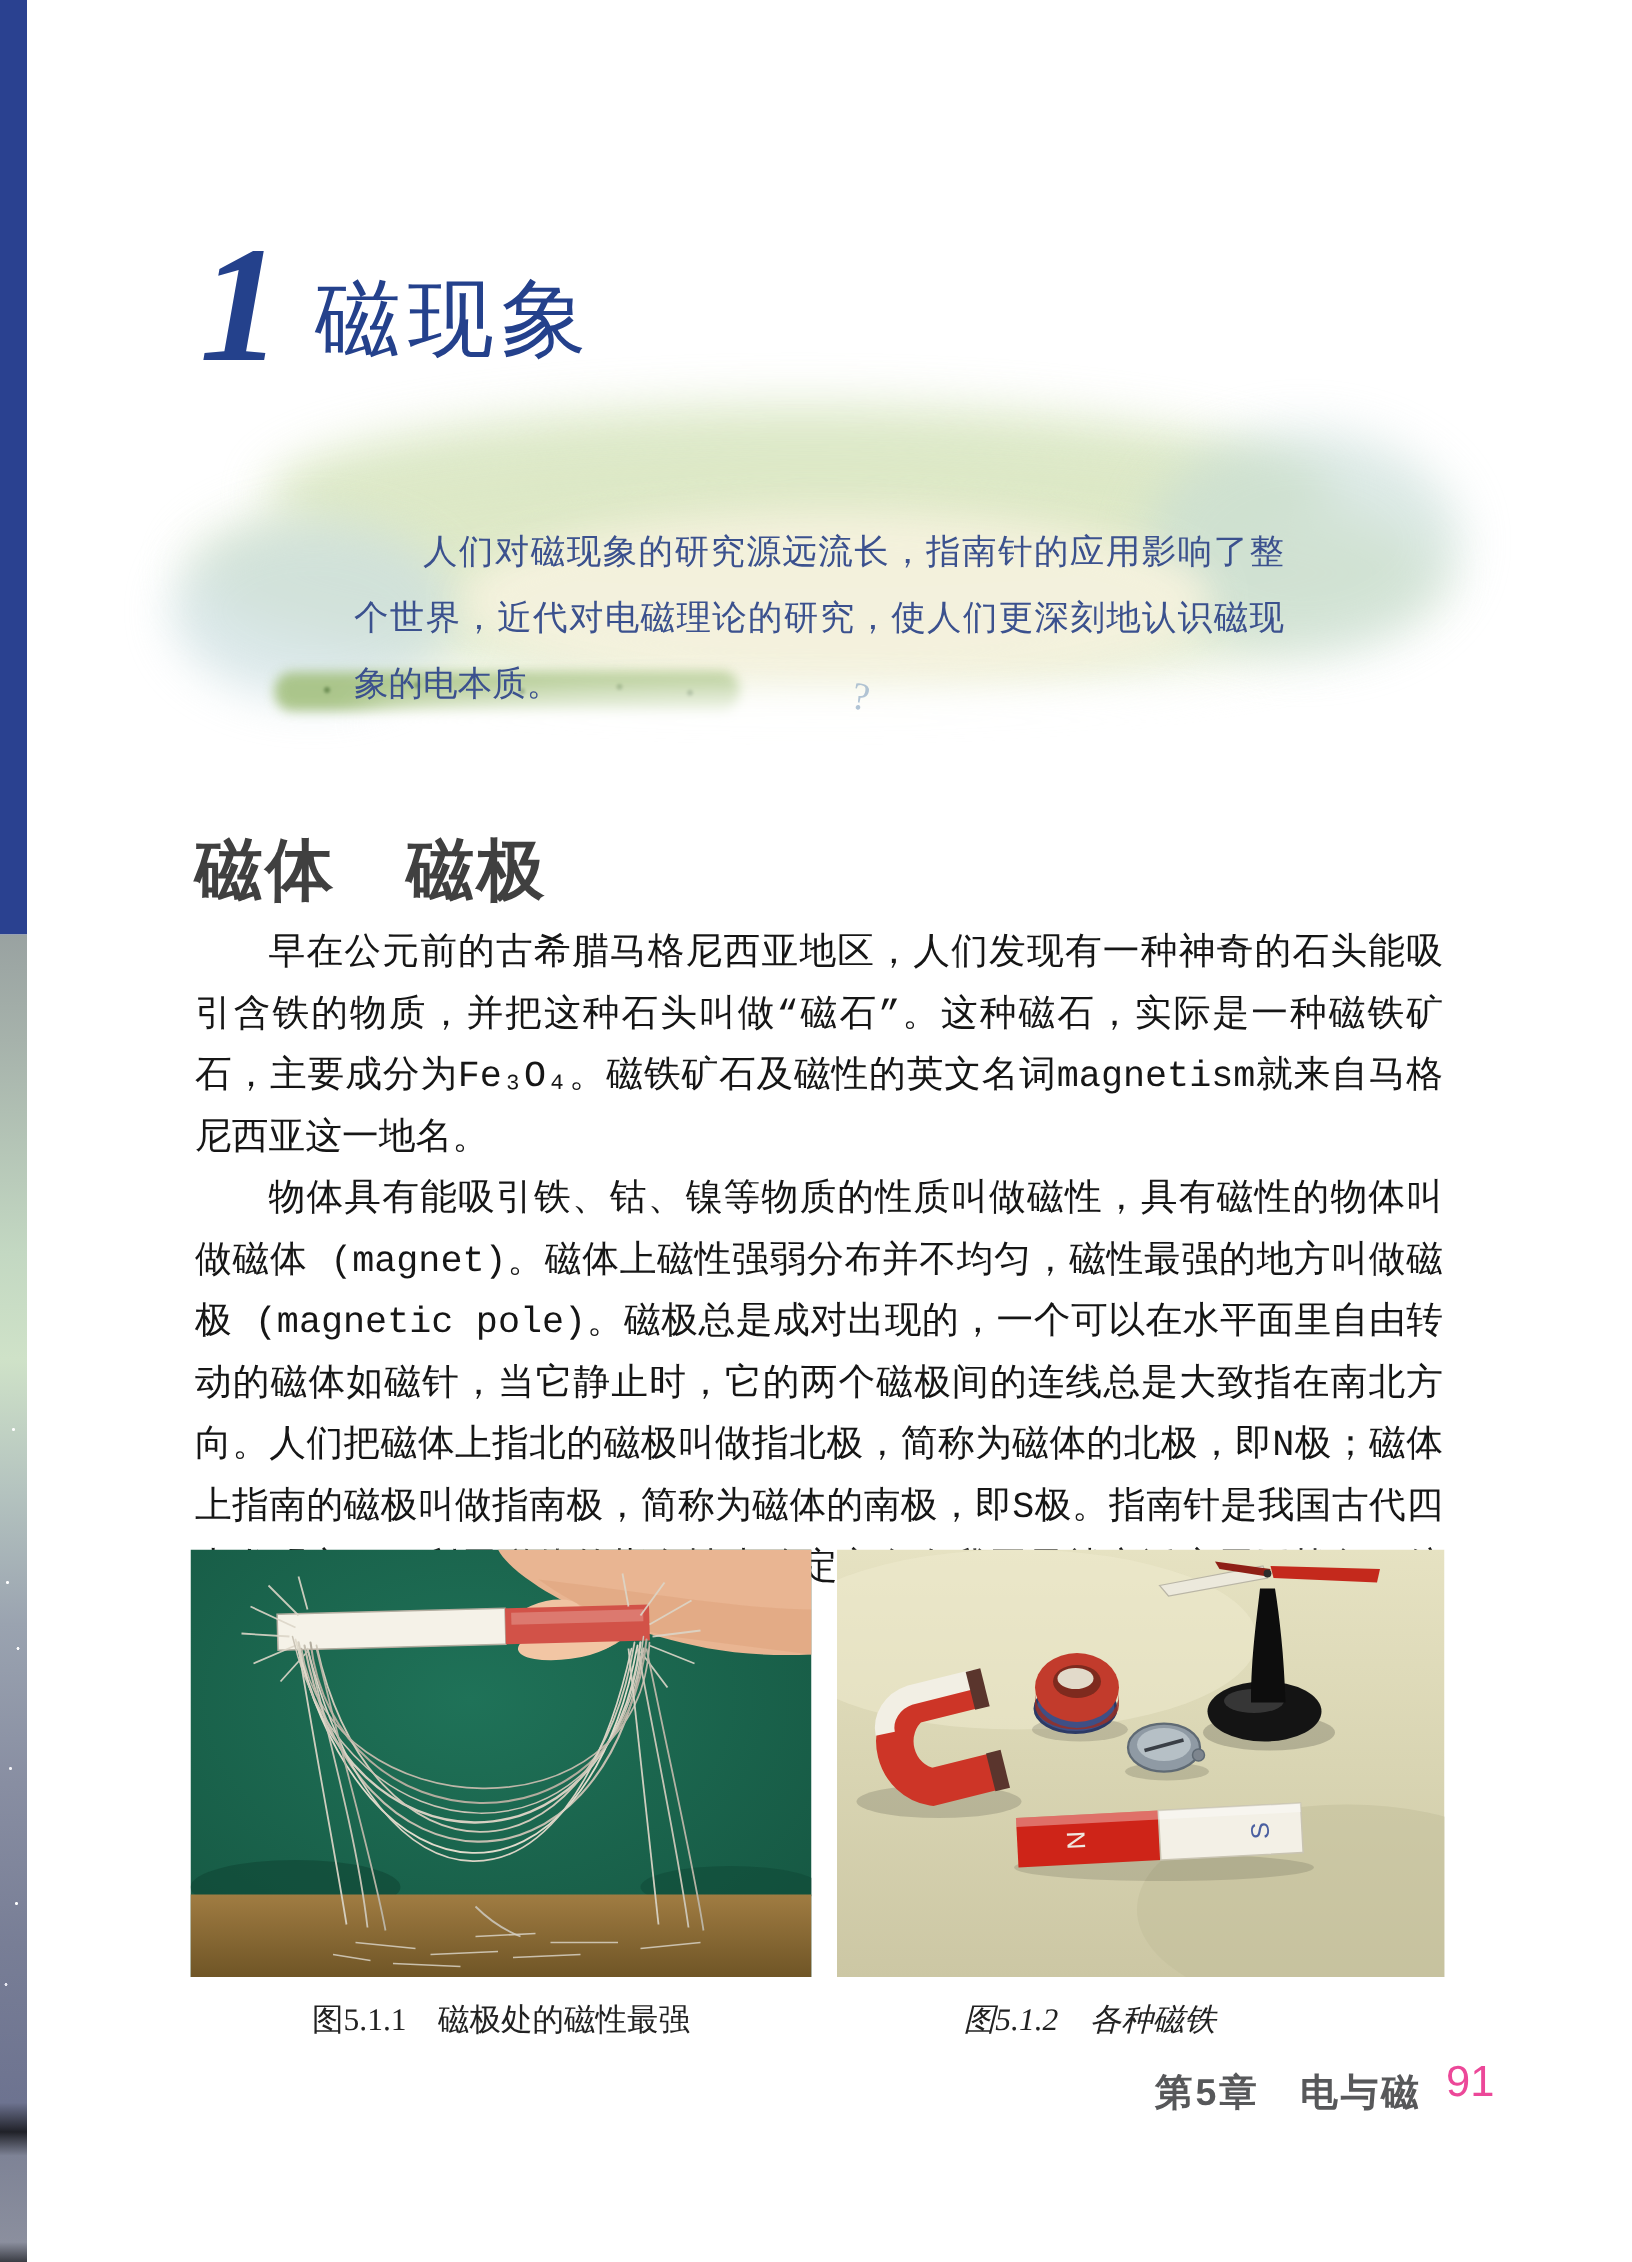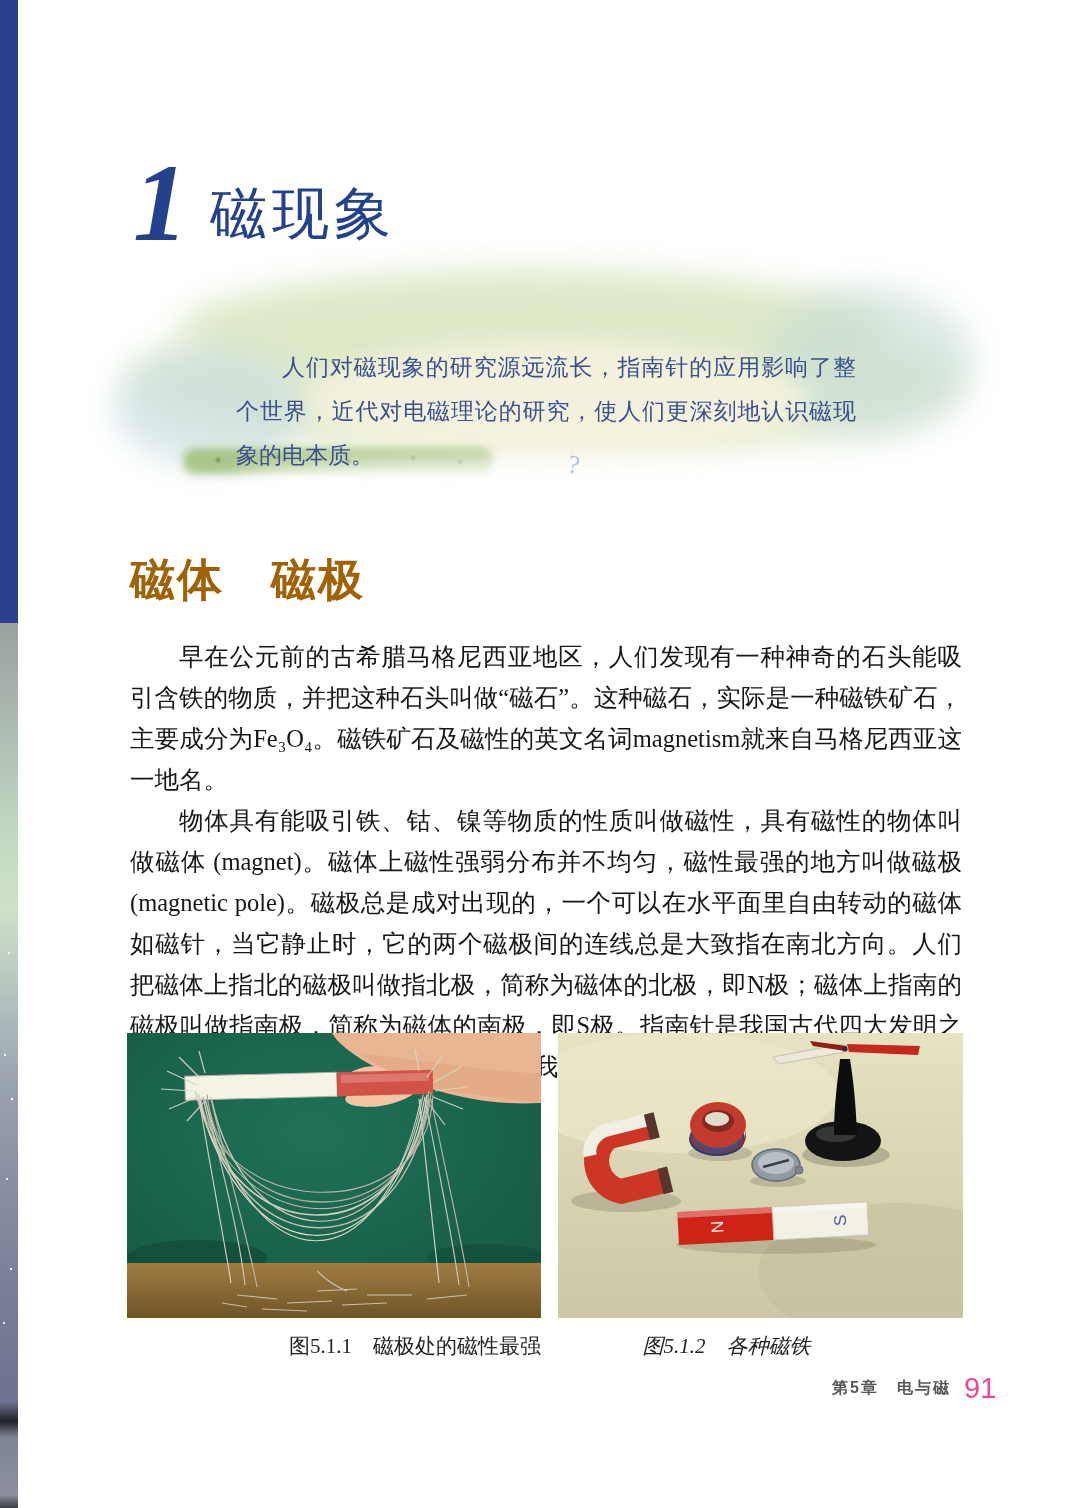--- a/index.html
+++ b/index.html
@@ -56,44 +56,44 @@
     font-family:"Liberation Serif", serif;opacity:.8;transform:rotate(10deg);}
   .intro-text{
     position:absolute;left:236px;top:346px;width:620px;
     font-size:23px;line-height:44px;color:#3b518e;text-indent:2em;text-align:justify;
     font-family:"Liberation Serif", serif;
   }
   
   .section-title{
     position:absolute;left:130px;top:550px;
     font-family:Liberation Sans, sans-serif;font-weight:bold;
-    font-size:45px;color:#a16207;letter-spacing:2px;
+    font-size:45px;color:#404040;letter-spacing:2px;
   }
   .body-text{
-    position:absolute;left:130px;top:636px;width:832px;
+    position:absolute;left:130px;top:616px;width:832px;
     font-size:24.5px;line-height:41px;color:#161616;text-align:justify;
-    font-family:Liberation Serif, serif;
+    font-family:Liberation Mono, monospace;
   }
   .body-text p{margin:0;text-indent:2em;}
   
   .figure{position:absolute;top:1033px;height:285px;}
   .fig1{left:127px;width:414px;}
   .fig2{left:558px;width:405px;}
   .figure svg{display:block;width:100%;height:100%;}
   .caption{
     position:absolute;top:1332px;text-align:center;
     font-size:21px;color:#222222;font-family:"Liberation Serif", serif;
   }
-  .cap1{left:127px;width:414px;text-align:right;}
+  .cap1{left:127px;width:414px;}
   .cap2{left:524px;width:405px;font-style:italic;}
   
   .footer-chapter{
-    position:absolute;left:832px;top:1378px;
+    position:absolute;left:770px;top:1378px;
     font-family:"Liberation Sans", sans-serif;font-weight:bold;
-    font-size:16px;color:#57585a;letter-spacing:2px;
+    font-size:25px;color:#57585a;letter-spacing:2px;
   }
   .footer-page-num{
     position:absolute;left:964px;top:1372px;
     font-family:"Liberation Sans", sans-serif;
     font-size:29px;color:#ec4899;
   }
 </style>
 </head>
 <body>
 

